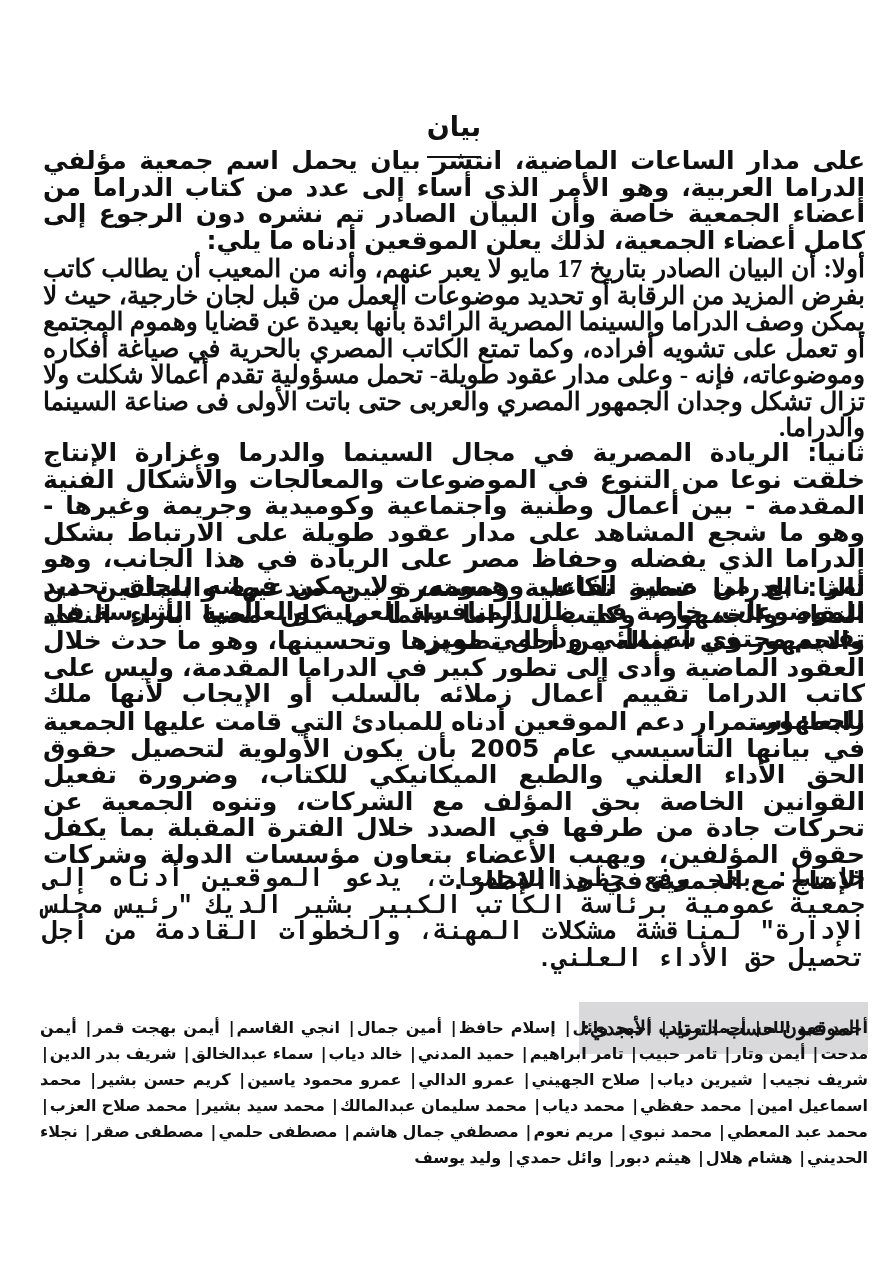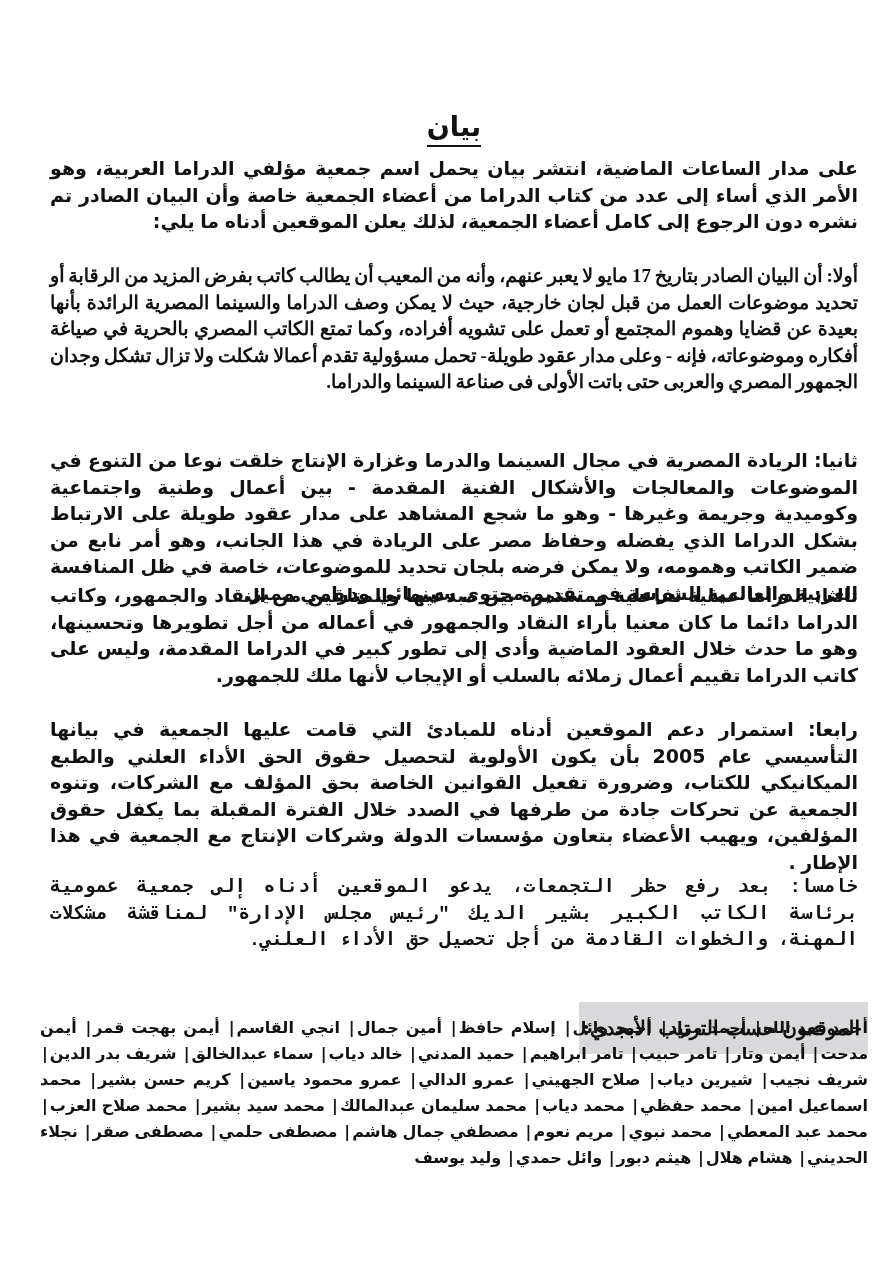--- a/index.html
+++ b/index.html
@@ -29,33 +29,33 @@
       left: 0;
       right: 0;
       text-align: center;
       font-size: 27px;
       font-weight: bold;
       line-height: 34px;
     }
     .title span {
       display: inline-block;
       border-bottom: 2px solid #111;
-      padding-bottom: 3px;
+      padding-bottom: 14px;
       line-height: 30px;
     }
     .para {
       position: absolute;
       left: 0;
       right: 0;
-      font-size: 19px;
+      font-size: 25px;
       font-weight: bold;
       line-height: 26.5px;
       text-align: justify;
       text-align-last: right;
-      margin: 10px;
+      margin: 3px;
       word-spacing: -1px;
     }
     #p-intro { top: 145px; }
     #p-1 { top: 253px; font-family: Liberation Serif, serif; }
     #p-2 { top: 437px; }
     #p-3 { top: 572px; }
     #p-4 { top: 706px; }
     #p-5 { top: 864px; font-family: Liberation Mono, monospace; }
     .date {
       position: absolute;

